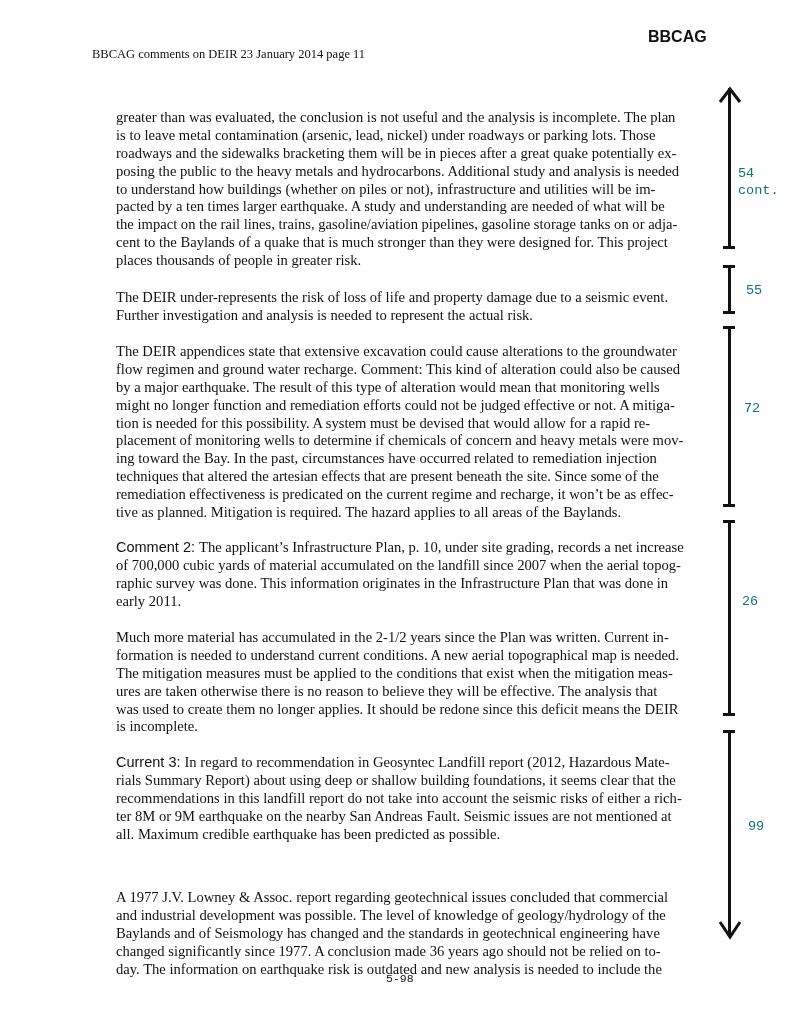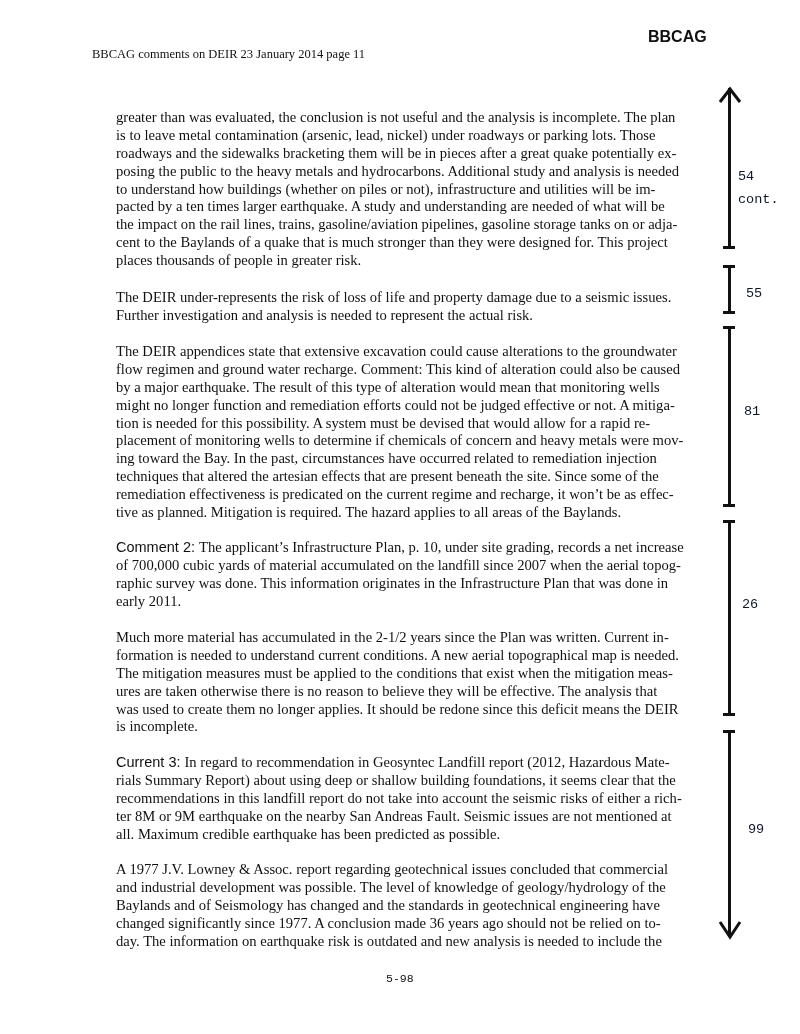--- a/index.html
+++ b/index.html
@@ -1,21 +1,21 @@
 <!DOCTYPE html>
 <html><head>
 <meta charset="utf-8">
 <style>
   html, body { margin: 0; padding: 0; background: #ffffff; }
   body { width: 800px; height: 1034px; position: relative; overflow: hidden; color: #111; }
   .header-right { position: absolute; left: 648px; top: 28px; font-family: Liberation Sans, sans-serif; font-weight: bold; font-size: 16px; }
   .header-left { position: absolute; left: 92px; top: 47px; font-family: Liberation Serif, serif; font-size: 12.5px; }
   .para { position: absolute; left: 92px; width: 620px; font-family: "Liberation Serif", serif; font-size: 14.6px; line-height: 17.9px; white-space: pre-line; text-align: left; margin-left: 24px; }
   .para .label { font-family: "Liberation Sans", sans-serif; font-size: 14.5px; }
-  .marker { position: absolute; font-family: "Liberation Mono", monospace; font-size: 13.5px; line-height: 23px; color: #0f172a; white-space: pre-line; }
+  .marker { position: absolute; font-family: "Liberation Mono", monospace; font-size: 13.5px; line-height: 17px; color: #0f766e; white-space: pre-line; }
   .bar { position: absolute; width: 3px; background: #111; }
   .cap { position: absolute; width: 12px; height: 3px; background: #111; }
   .footer { position: absolute; left: 386px; top: 972px; font-family: Liberation Mono, monospace; font-size: 11.5px; }
   svg.arrow { position: absolute; overflow: visible; }
 </style>
 </head>
 <body>
 
 <div class="header-right">BBCAG</div>
 <div class="header-left">BBCAG comments on DEIR 23 January 2014 page 11</div>
@@ -25,21 +25,21 @@
 is to leave metal contamination (arsenic, lead, nickel) under roadways or parking lots.  Those
 roadways and the sidewalks bracketing them will be in pieces after a great quake potentially ex-
 posing the public to the heavy metals and hydrocarbons.  Additional study and analysis is needed
 to understand how buildings (whether on piles or not), infrastructure and utilities will be im-
 pacted by a ten times larger earthquake. A study and understanding are needed of what will be
 the impact on the rail lines, trains, gasoline/aviation pipelines, gasoline storage tanks on or adja-
 cent to the Baylands of a quake that is much stronger than they were designed for.  This project
 places thousands of people in greater risk.</span>
 </div>
 <div class="para" style="top:271px;">
-  <span>The DEIR under-represents the risk of loss of life and property damage due to a seismic issues.
+  <span>The DEIR under-represents the risk of loss of life and property damage due to a seismic event.
 Further investigation and analysis is needed to represent the actual risk.</span>
 </div>
 <div class="para" style="top:325px;">
   <span>The DEIR appendices state that extensive excavation could cause alterations to the groundwater
 flow regimen and ground water recharge.  Comment: This kind of alteration could also be caused
 by a major earthquake.  The result of this type of alteration would mean that monitoring wells
 might no longer function and remediation efforts could not be judged effective or not.  A mitiga-
 tion is needed for this possibility.  A system must be devised that would allow for a rapid re-
 placement of monitoring wells to determine if chemicals of concern and heavy metals were mov-
 ing toward the Bay.  In the past, circumstances have occurred related to remediation injection
@@ -61,21 +61,21 @@
 was used to create them no longer applies.  It should be redone since this deficit means the DEIR
 is incomplete.</span>
 </div>
 <div class="para" style="top:736px;">
   <span class="label">Current 3: </span><span>In regard to recommendation in Geosyntec Landfill report (2012, Hazardous Mate-
 rials Summary Report) about using deep or shallow building foundations, it seems clear that the
 recommendations in this landfill report do not take into account the seismic risks of either a rich-
 ter 8M or  9M earthquake on the nearby San Andreas Fault.  Seismic issues are not mentioned at
 all.  Maximum credible earthquake has been predicted as possible.</span>
 </div>
-<div class="para" style="top:843px;">
+<div class="para" style="top:871px;">
   <span>A 1977 J.V. Lowney &amp; Assoc. report regarding geotechnical issues concluded that commercial
 and industrial development was possible. The level of knowledge of geology/hydrology of the
 Baylands and of Seismology has changed and the standards in geotechnical engineering have
 changed significantly since 1977.  A conclusion made 36 years ago should not be relied on to-
 day. The information on earthquake risk is outdated and new analysis is needed to include the</span>
 </div>
 
 <div>
   <svg class="arrow" style="left:718px; top:86px;" width="24" height="18">
     <polyline points="2,16 12,3 22,16" fill="none" stroke="#111" stroke-width="3"></polyline>
@@ -90,21 +90,21 @@
   <div class="cap" style="left:723px; top:265px;"></div>
   <div class="bar" style="left:728px; top:265px; height:48px;"></div>
   <div class="cap" style="left:723px; top:311px;"></div>
   <div class="marker" style="left:746px; top:282px;">55</div>
 </div>
 
 <div>
   <div class="cap" style="left:723px; top:326px;"></div>
   <div class="bar" style="left:728px; top:326px; height:180px;"></div>
   <div class="cap" style="left:723px; top:504px;"></div>
-  <div class="marker" style="left:744px; top:400px;">81</div>
+  <div class="marker" style="left:744px; top:400px;">72</div>
 </div>
 
 <div>
   <div class="cap" style="left:723px; top:520px;"></div>
   <div class="bar" style="left:728px; top:520px; height:195px;"></div>
   <div class="cap" style="left:723px; top:713px;"></div>
   <div class="marker" style="left:742px; top:593px;">26</div>
 </div>
 
 <div>

